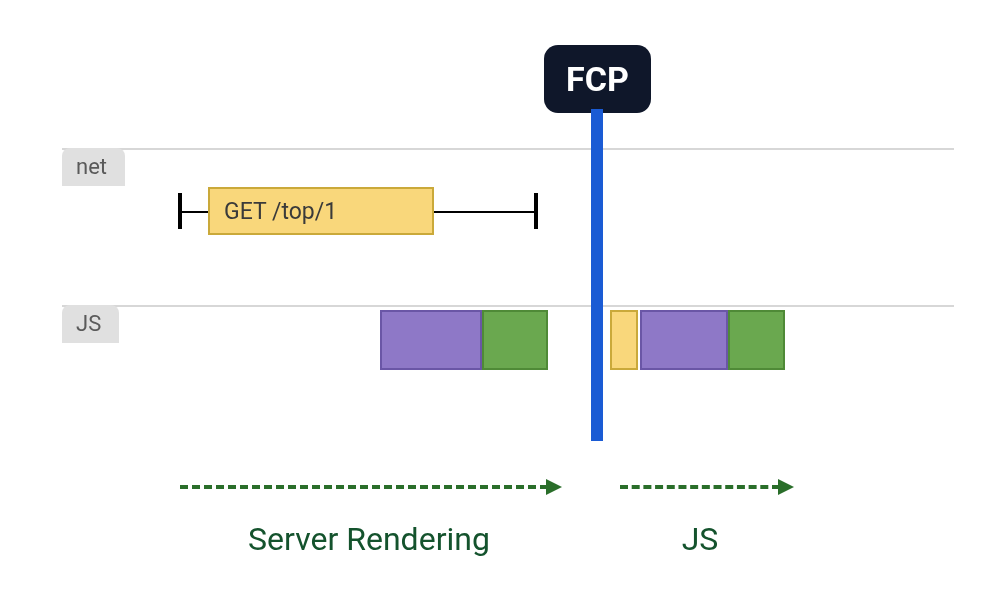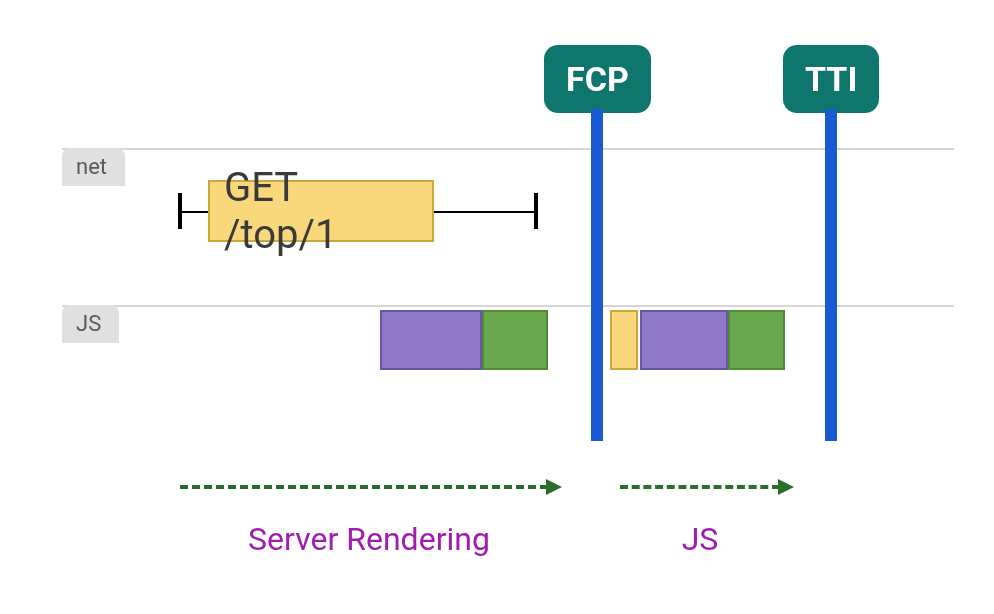--- a/index.html
+++ b/index.html
@@ -33,21 +33,21 @@
     padding: 8px 18px 8px 14px;
     border-radius: 8px 8px 0 0;
     line-height: 1;
   }
   
   .flag {
     position: absolute;
     top: 45px;
   }
   .flag .flag-box {
-    background: #0f766e;
+    background: #0f172a;
     color: #fff;
     font-weight: 700;
     font-size: 34px;
     padding: 14px 22px;
     border-radius: 14px;
     text-align: left;
     white-space: nowrap;
   }
   .flag .pole {
     position: absolute;
@@ -74,25 +74,25 @@
     height: 36px;
     top: 50%;
     transform: translateY(-50%);
   }
   .net-box {
     position: absolute;
     background: #f9d77b;
     border: 2px solid #caa93a;
     top: 50%;
     transform: translateY(-50%);
-    height: 62px;
+    height: 48px;
     display: flex;
     align-items: center;
     padding: 0 14px;
-    font-size: 40px;
+    font-size: 23px;
     color: #3a3a3a;
   }
   
   .block {
     position: absolute;
     height: 60px;
     border-width: 2px;
     border-style: solid;
   }
   .purple { background: #8e78c7; border-color: #6a56a6; }
@@ -107,43 +107,39 @@
   .arrowhead {
     position: absolute;
     width: 0; height: 0;
     border-top: 8px solid transparent;
     border-bottom: 8px solid transparent;
     border-left: 16px solid #2a6e2a;
     top: -10px;
   }
   .phase-label {
     position: absolute;
-    color: #a21caf;
+    color: #14532d;
     font-size: 32px;
     text-align: center;
     white-space: nowrap;
   }
 </style>
 </head>
 <body>
 
 <div class="canvas">
 
   <div class="track-line" style="top:148px;"></div>
   <div class="lane-label" style="top:148px; left:62px;">net</div>
 
   <div class="track-line" style="top:305px;"></div>
   <div class="lane-label" style="top:305px; left:62px;">JS</div>
 
   <div class="flag" style="left:544px;">
     <div class="flag-box">FCP</div>
-    <div class="pole" style="height:332px;"></div>
-  </div>
-  <div class="flag" style="left:783px;">
-    <div class="flag-box">TTI</div>
     <div class="pole" style="height:332px;"></div>
   </div>
 
   <div class="net-wrap" style="top:180px; left:178px; width:360px; height:62px;">
     <div class="net-line" style="left:0; right:0;"></div>
     <div class="net-tick" style="left:0;"></div>
     <div class="net-tick" style="right:0;"></div>
     <div class="net-box" style="left:30px; width:226px;">
       <span>GET /top/1</span>
     </div>

